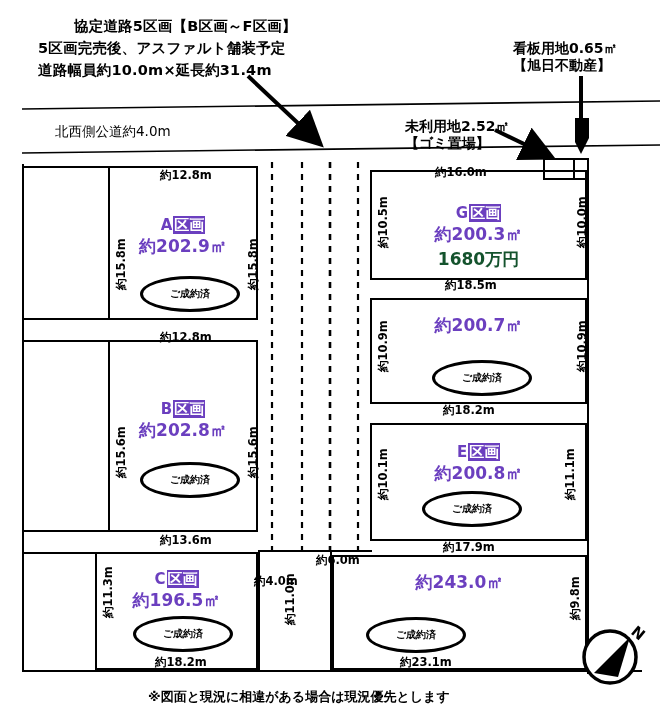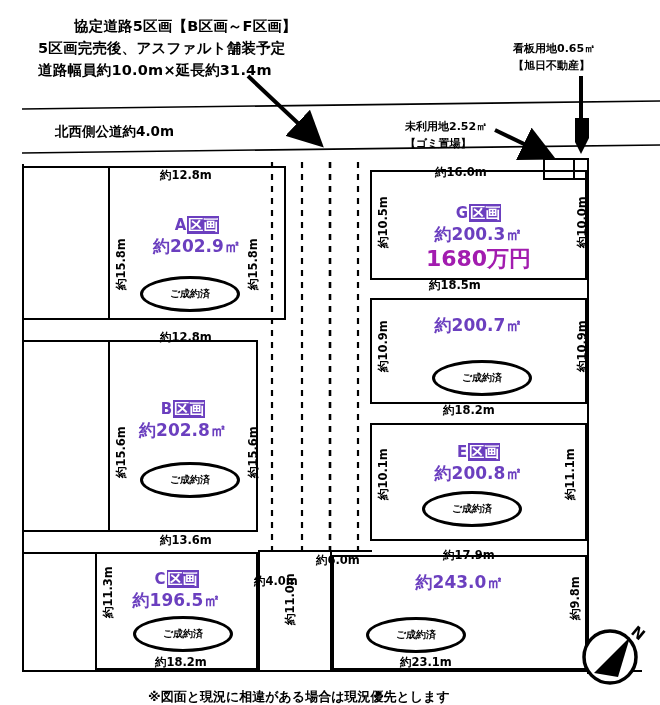--- a/index.html
+++ b/index.html
@@ -1,38 +1,38 @@
 <!DOCTYPE html>
 <html><head>
 <meta charset="utf-8">
 <style>
   html,body{margin:0;padding:0;background:#ffffff;}
   body{width:660px;height:705px;position:relative;overflow:hidden;
        font-family:"DejaVu Sans","Liberation Sans",sans-serif;color:#000;}
 
   .abs{position:absolute;}
   .hdr{font-size:14.5px;font-weight:bold;line-height:20px;white-space:pre;letter-spacing:.2px;}
-  .note{font-size:11px;font-weight:bold;line-height:17px;white-space:pre;}
-  .roadlbl{font-size:13.5px;font-weight:bold;white-space:nowrap;}
+  .note{font-size:14px;font-weight:bold;line-height:17px;white-space:pre;}
+  .roadlbl{font-size:13.5px;font-weight:normal;white-space:nowrap;}
 
   
   .frame{position:absolute;border:2px solid #000;box-sizing:border-box;background:transparent;}
   .thin{position:absolute;background:#000;}
 
   
   .dim{position:absolute;font-size:11.5px;font-weight:bold;white-space:nowrap;color:#000;}
   .dimv{position:absolute;font-size:11.5px;font-weight:bold;white-space:nowrap;color:#000;
         transform-origin:0 0;transform:rotate(-90deg);}
 
   
   .plot{position:absolute;text-align:center;width:100%;left:0;}
   .plotname{font-size:15px;font-weight:bold;color:#6b3fbf;line-height:19px;white-space:nowrap;}
   .plotname .kk{background:#6b3fbf;color:#fff;padding:0 1px;margin-left:1px;}
   .plotarea{font-size:17px;font-weight:bold;color:#6b3fbf;line-height:22px;white-space:nowrap;}
-  .price{font-size:22px;font-weight:bold;color:#a21caf;line-height:22px;white-space:nowrap;}
+  .price{font-size:17px;font-weight:bold;color:#14532d;line-height:22px;white-space:nowrap;}
 
   .sold{position:absolute;border:3px solid #000;border-radius:50%;
         font-size:10px;font-weight:bold;color:#000;text-align:center;
         display:flex;align-items:center;justify-content:center;white-space:nowrap;
         background:#fff;}
 
   .arrow{position:absolute;}
   .footer{position:absolute;font-size:13px;font-weight:bold;white-space:nowrap;}
   .compass{position:absolute;}
 </style>
@@ -76,21 +76,21 @@
 
 <svg class="abs" style="left:0;top:95px;" width="660" height="70">
   <line x1="22" y1="14" x2="660" y2="6" stroke="#000" stroke-width="1.6"></line>
   <line x1="22" y1="58" x2="660" y2="50" stroke="#000" stroke-width="1.6"></line>
 </svg>
 <div class="abs roadlbl" style="left:55px;top:123px;">北西側公道約4.0m</div>
 
 <div class="thin" style="left:22px;top:164px;width:2px;height:508px;"></div>
 <div class="thin" style="left:22px;top:670px;width:620px;height:2px;"></div>
 
-<div class="frame" style="left:108px;top:166px;width:178px;height:154px;">
+<div class="frame" style="left:108px;top:166px;width:150px;height:154px;">
   <div class="plot" style="top:48px;">
     <div class="plotname"><span>A</span><span class="kk">区画</span></div>
     <div class="plotarea"><span>約202.9</span><span>㎡</span></div>
   </div>
   <div class="sold" style="left:30px;top:108px;width:94px;height:30px;">ご成約済</div>
 </div>
 <div class="dim" style="left:160px;top:168px;">約12.8m</div>
 <div class="dimv" style="left:114px;top:290px;">約15.8m</div>
 <div class="dimv" style="left:246px;top:290px;">約15.8m</div>
 
@@ -146,21 +146,21 @@
 <div class="frame" style="left:370px;top:170px;width:217px;height:110px;">
   <div class="plot" style="top:32px;">
     <div class="plotname"><span>G</span><span class="kk">区画</span></div>
     <div class="plotarea"><span>約200.3</span><span>㎡</span></div>
   </div>
   <div class="price" style="position:absolute;left:0;top:76px;width:100%;text-align:center;">1680万円</div>
 </div>
 <div class="dim" style="left:435px;top:165px;">約16.0m</div>
 <div class="dimv" style="left:376px;top:248px;">約10.5m</div>
 <div class="dimv" style="left:575px;top:248px;">約10.0m</div>
-<div class="dim" style="left:429px;top:278px;">約18.5m</div>
+<div class="dim" style="left:445px;top:278px;">約18.5m</div>
 <div class="thin" style="left:587px;top:168px;width:2px;height:506px;"></div>
 
 <div class="frame" style="left:370px;top:298px;width:217px;height:106px;">
   <div class="plot" style="top:14px;">
     <div class="plotarea"><span>約200.7</span><span>㎡</span></div>
   </div>
   <div class="sold" style="left:60px;top:60px;width:94px;height:30px;">ご成約済</div>
 </div>
 <div class="dimv" style="left:376px;top:372px;">約10.9m</div>
 <div class="dimv" style="left:575px;top:372px;">約10.9m</div>
@@ -168,21 +168,21 @@
 
 <div class="frame" style="left:370px;top:423px;width:217px;height:118px;">
   <div class="plot" style="top:18px;">
     <div class="plotname"><span>E</span><span class="kk">区画</span></div>
     <div class="plotarea"><span>約200.8</span><span>㎡</span></div>
   </div>
   <div class="sold" style="left:50px;top:66px;width:94px;height:30px;">ご成約済</div>
 </div>
 <div class="dimv" style="left:376px;top:500px;">約10.1m</div>
 <div class="dimv" style="left:563px;top:500px;">約11.1m</div>
-<div class="dim" style="left:443px;top:540px;margin-top:8px;">約17.9m</div>
+<div class="dim" style="left:443px;top:540px;">約17.9m</div>
 
 <div class="frame" style="left:332px;top:555px;width:255px;height:115px;">
   <div class="plot" style="top:14px;">
     <div class="plotarea"><span>約243.0</span><span>㎡</span></div>
   </div>
   <div class="sold" style="left:32px;top:60px;width:94px;height:30px;">ご成約済</div>
 </div>
 <div class="dimv" style="left:568px;top:620px;">約9.8m</div>
 <div class="dim" style="left:400px;top:655px;">約23.1m</div>
 

